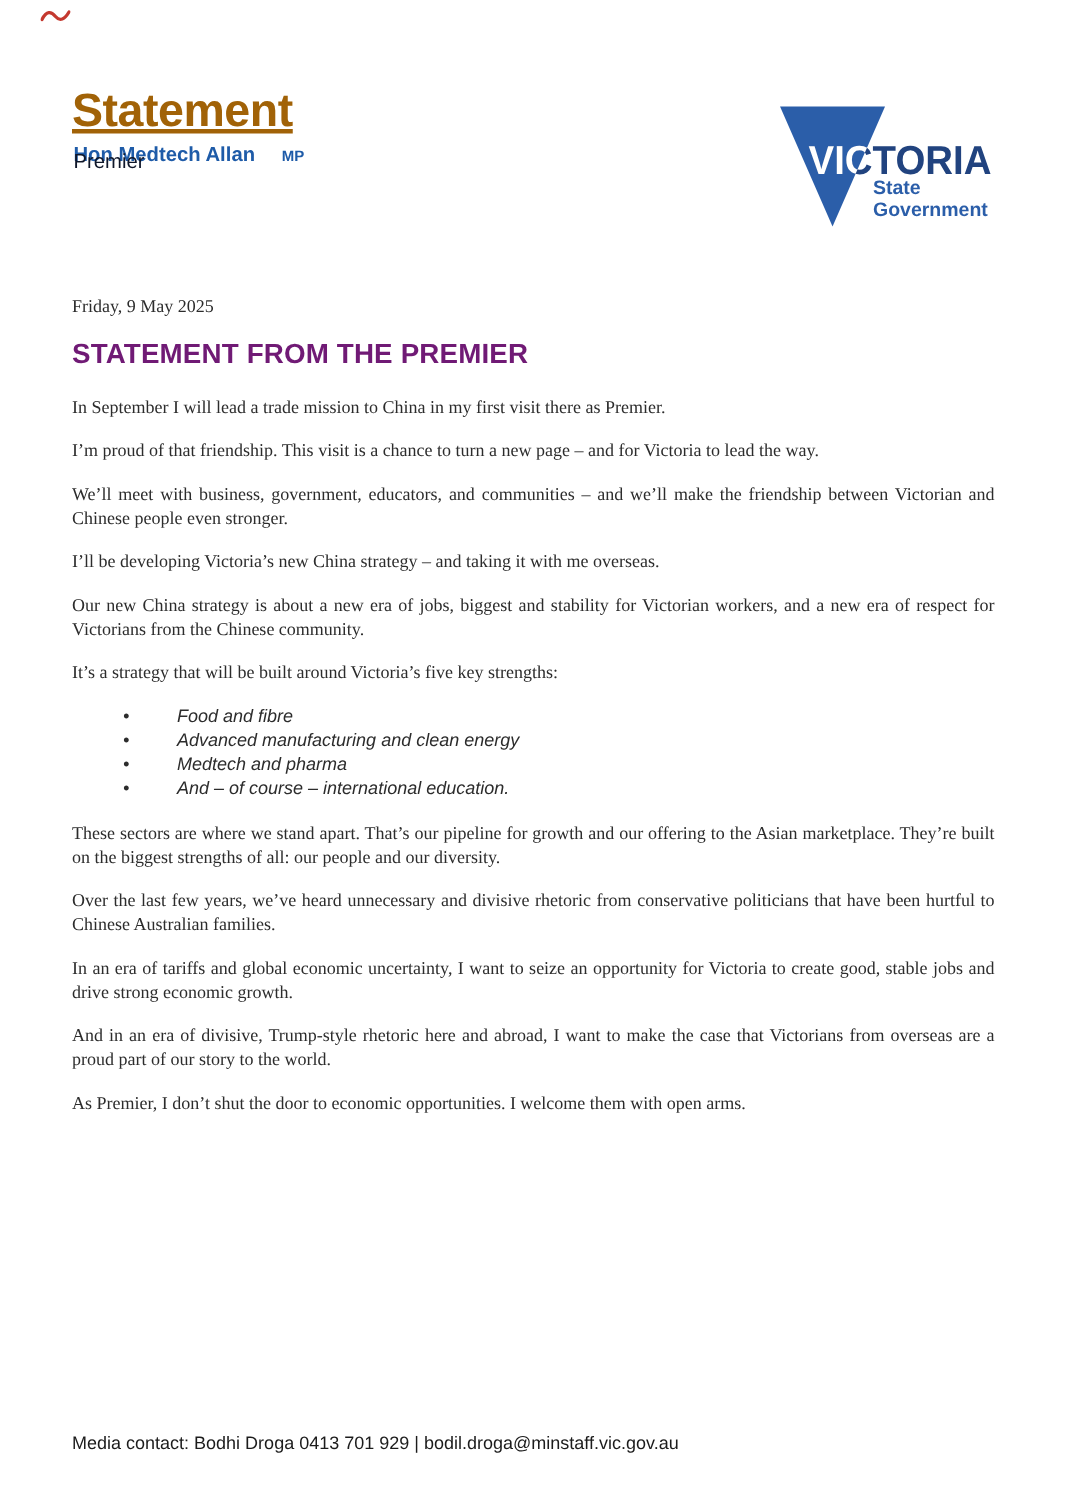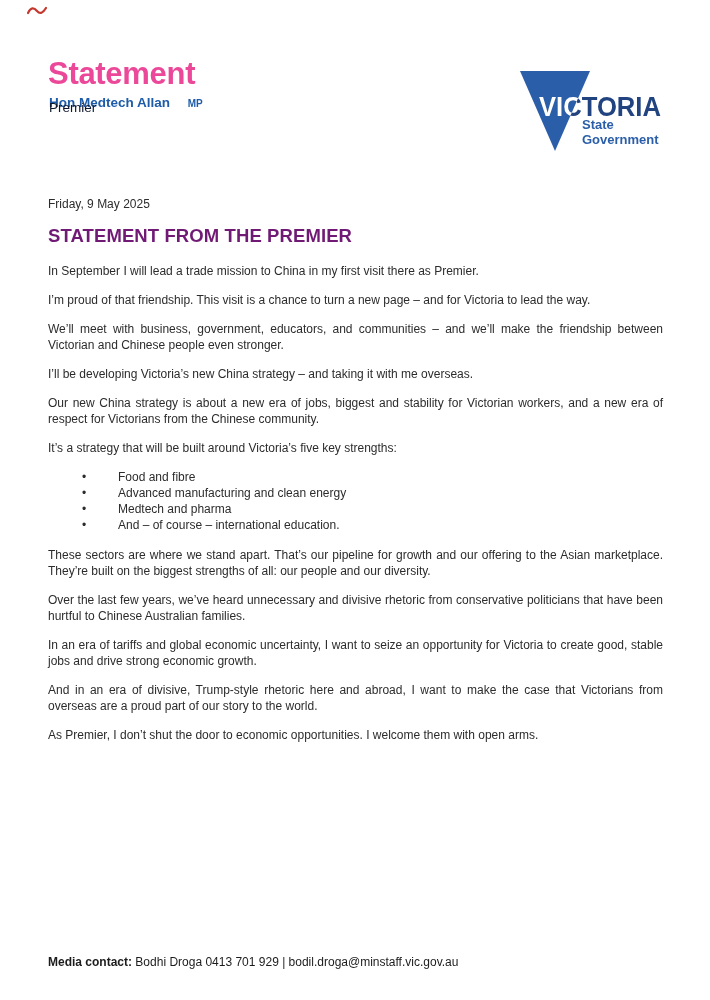--- a/index.html
+++ b/index.html
@@ -12,21 +12,21 @@
     color: #2c2c2c;
   }
   .page { position: absolute; inset: 0; background: #ffffff; }
 
   
   .pen-mark { position: absolute; left: 27px; top: 5px; }
 
   .masthead {
     position: absolute; left: 48px; top: 58px;
     font-size: 31px; font-weight: 700; line-height: 1;
-    color: #ec4899; letter-spacing: -0.3px;
+    color: #a16207; letter-spacing: -0.3px; text-decoration: underline;
   }
   .author {
     position: absolute; left: 49px; top: 96px;
     font-size: 13.5px; font-weight: 700; line-height: 1;
     color: #1e5ba8;
   }
   .author .postnominal { font-size: 10px; font-weight: 700; padding-left: 14px; }
   .role {
     position: absolute; left: 49px; top: 101px;
     font-size: 13.5px; line-height: 1;
@@ -38,39 +38,39 @@
   
   .content { position: absolute; left: 48px; top: 196px; width: 615px; }
   .date { font-size: 12px; line-height: 16px; margin: 0 0 15px; color: #2c2c2c; }
   .doc-title {
     font-size: 18.5px; line-height: 22px; font-weight: 700;
     margin: 0 0 16px; color: #701a75; letter-spacing: 0.1px;
   }
   .doc p {
     font-size: 12px; line-height: 16px;
     text-align: justify;
-    margin: 0 0 13px; color: #2c2c2c;
+    margin: 0 0 13px; color: #2c2c2c; font-family: Liberation Serif, serif;
   }
   .doc ul { list-style: none; margin: 0 0 14px; padding: 0; }
   .doc li {
     font-size: 12px; line-height: 16px;
-    padding-left: 70px; position: relative; color: #2c2c2c;
+    padding-left: 70px; position: relative; color: #2c2c2c; font-style: italic;
   }
   .doc li::before {
     content: "\2022";
     position: absolute; left: 34px; top: 0;
     font-size: 12px;
   }
 
   
   .footer {
     position: absolute; left: 48px; top: 954px;
     font-size: 12px; line-height: 16px; color: #1c1c1c;
   }
-  .footer .label { font-weight: 700; }
+  .footer .label { font-weight: 400; }
 </style>
 </head>
 <body>
 
 <div class="page">
 
   <svg class="pen-mark" width="20" height="11" viewBox="0 0 20 11">
     <path d="M1,8 C4,2 7,2.5 10,6 C13,9.5 16,8 19,3" fill="none" stroke-width="2.2" stroke-linecap="round" stroke="#c4392f"></path>
   </svg>
 

